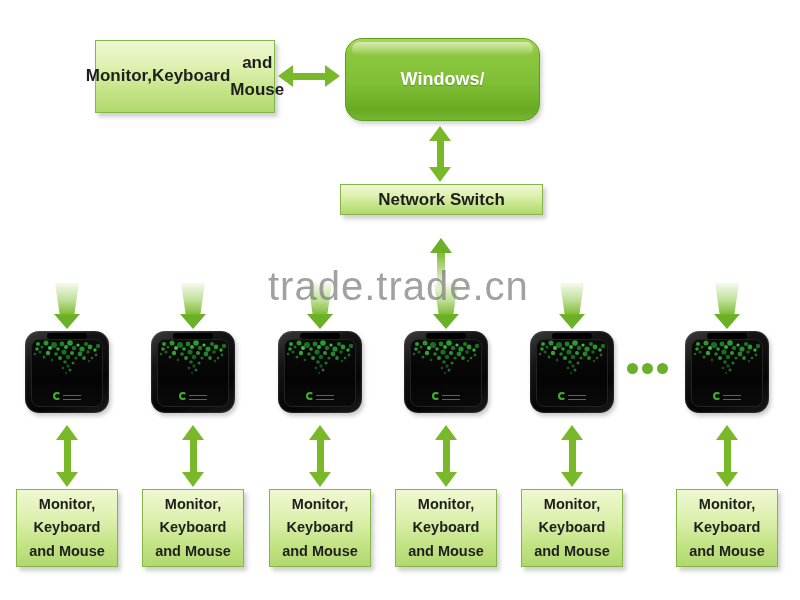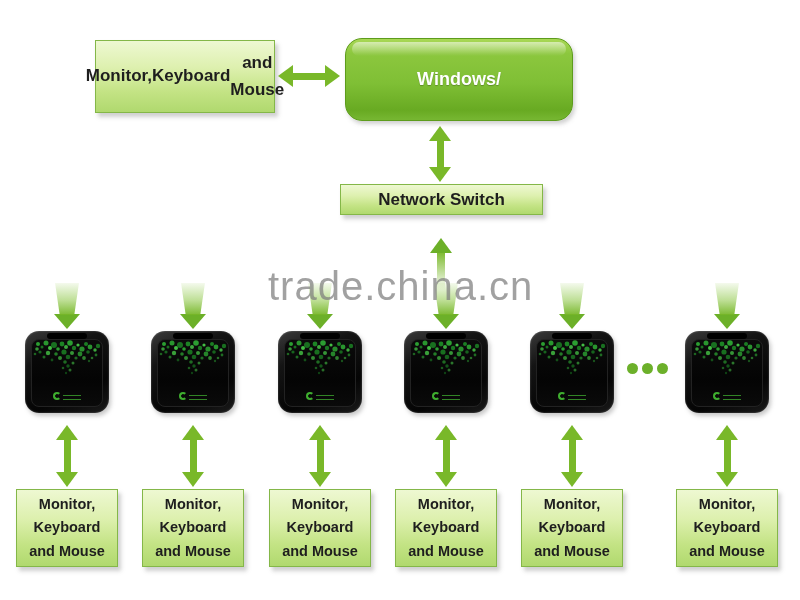--- a/index.html
+++ b/index.html
@@ -19,21 +19,21 @@
     border:1px solid #84b748;
     box-shadow:3px 4px 4px rgba(120,120,120,0.35);
     display:flex;flex-direction:row;align-items:center;justify-content:center;
     color:#1e1e1e;font-weight:bold;text-align:center;
   }
   .topbox{left:95px;top:40px;width:180px;height:73px;font-size:17px;line-height:1.55;}
   .switchbox{left:340px;top:184px;width:203px;height:31px;font-size:17px;}
 
   
   .hostbox{
-    position:absolute;left:345px;top:38px;width:228px;height:83px;box-sizing:border-box;
+    position:absolute;left:345px;top:38px;width:195px;height:83px;box-sizing:border-box;
     border-radius:17px;
     background:linear-gradient(180deg,#a9d855 0%,#8cc73e 18%,#7fbf35 55%,#68aa22 88%,#77b732 100%);
     border:1px solid #5d9c1c;
     box-shadow:2px 3px 4px rgba(120,120,120,0.35);
     display:flex;flex-direction:column;align-items:center;justify-content:center;
     color:#ffffff;font-weight:bold;font-size:18px;line-height:1.5;text-align:center;
     text-shadow:0 1px 1px rgba(0,0,0,0.25);
   }
   .hostbox::before{ 
     content:"";position:absolute;left:6px;right:6px;top:3px;height:14px;border-radius:10px;
@@ -546,15 +546,15 @@
     </div>
   </div>
     </div>
 
   <div class="dots" id="dots">
       <span></span>
       <span></span>
       <span></span>
     </div>
 
-  <div class="watermark">trade.china.cn</div>
+  <div class="watermark">trade.trade.cn</div>
 
 </div>
 
 </body></html>

